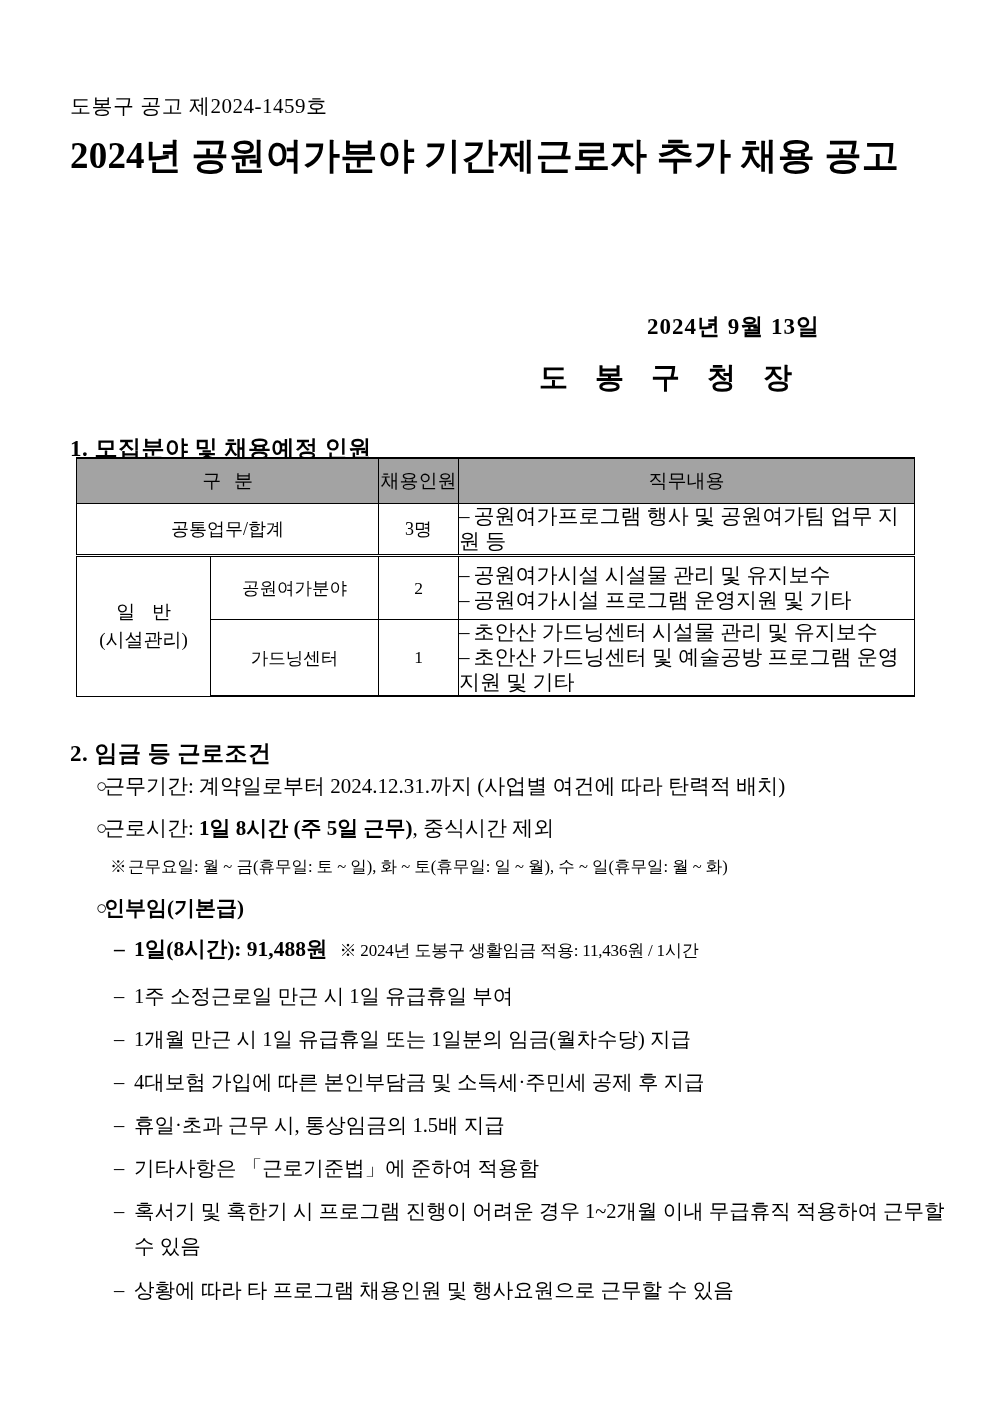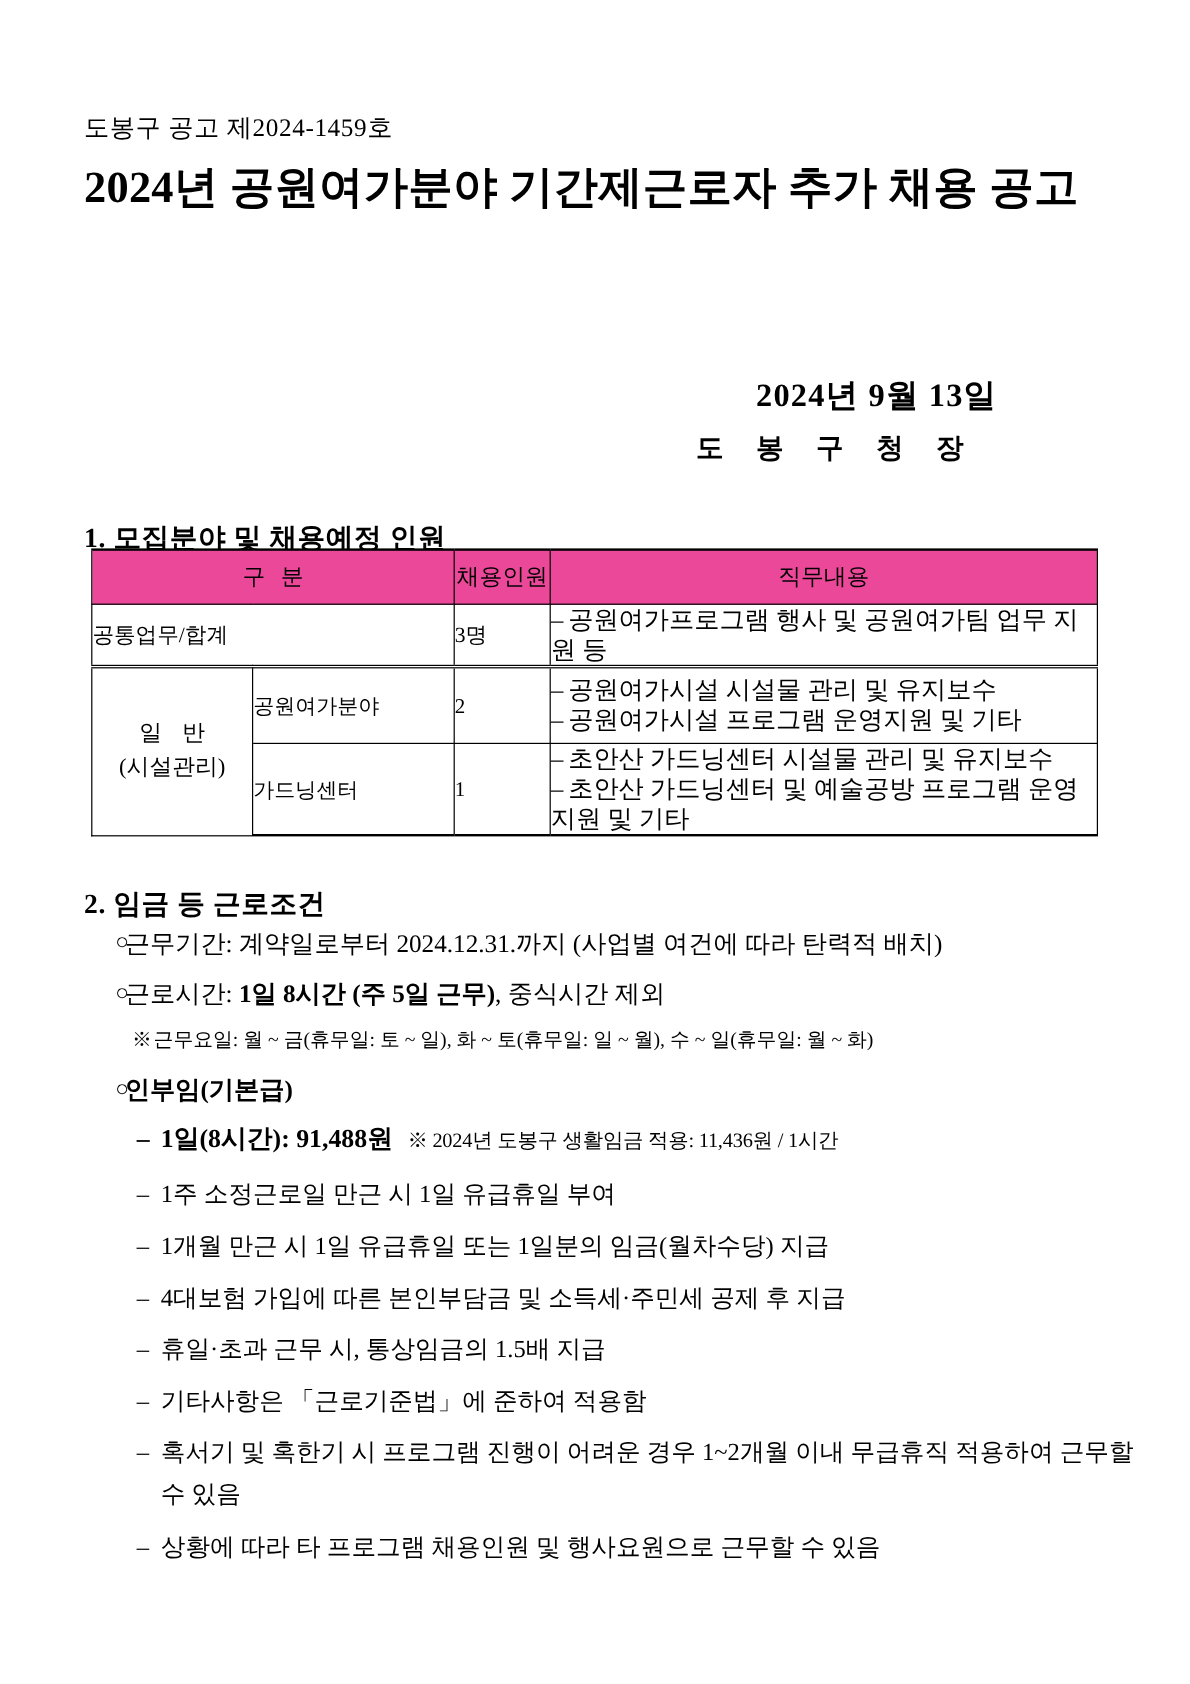--- a/index.html
+++ b/index.html
@@ -50,33 +50,33 @@
     width: 862px;
     font-size: 21.5px;
     line-height: 37px;
     text-indent: 32px;
     text-align: justify;
   }
 
   
   .date-line {
     position: absolute;
-    right: 62px;
+    right: 73px;
     top: 311px;
-    font-size: 27px;
+    font-size: 23px;
     font-weight: 700;
     letter-spacing: 1px;
     white-space: nowrap;
     font-family: Liberation Serif, serif;
   }
   .signature {
     position: absolute;
-    right: 63px;
+    right: 74px;
     top: 358px;
-    font-size: 23px;
+    font-size: 29px;
     font-weight: 700;
     letter-spacing: 27px;
     padding-right: 0;
     white-space: nowrap;
   }
 
   
   .section-heading {
     position: absolute;
     left: 70px;
@@ -102,33 +102,33 @@
     table-layout: fixed;
     font-size: 17.5px;
   }
   table.recruit th,
   table.recruit td {
     border: 1px solid #000000;
     padding: 0;
     vertical-align: middle;
   }
   table.recruit thead th {
-    background: #ec4899;
+    background: #a3a3a3;
     font-weight: 400;
     height: 44px;
     font-size: 19px;
     border-top: 2px solid #000;
   }
   table.recruit thead th.col-gubun { letter-spacing: 4px; padding-left: 4px; }
   .c-gubun   { width: 134px; }
   .c-field   { width: 168px; }
   .c-count   { width: 80px; }
   .c-duty    { width: 456px; }
 
-  td.center { }
+  td.center { text-align: center; }
   td.duty {
     text-align: left;
     padding: 6px 8px 6px 12px;
     line-height: 25px;
     font-size: 21px;
   }
   td.duty .dline { white-space: normal; }
   td.duty .dline .dash { margin-right: 4px; }
 
   tr.total-row td {

